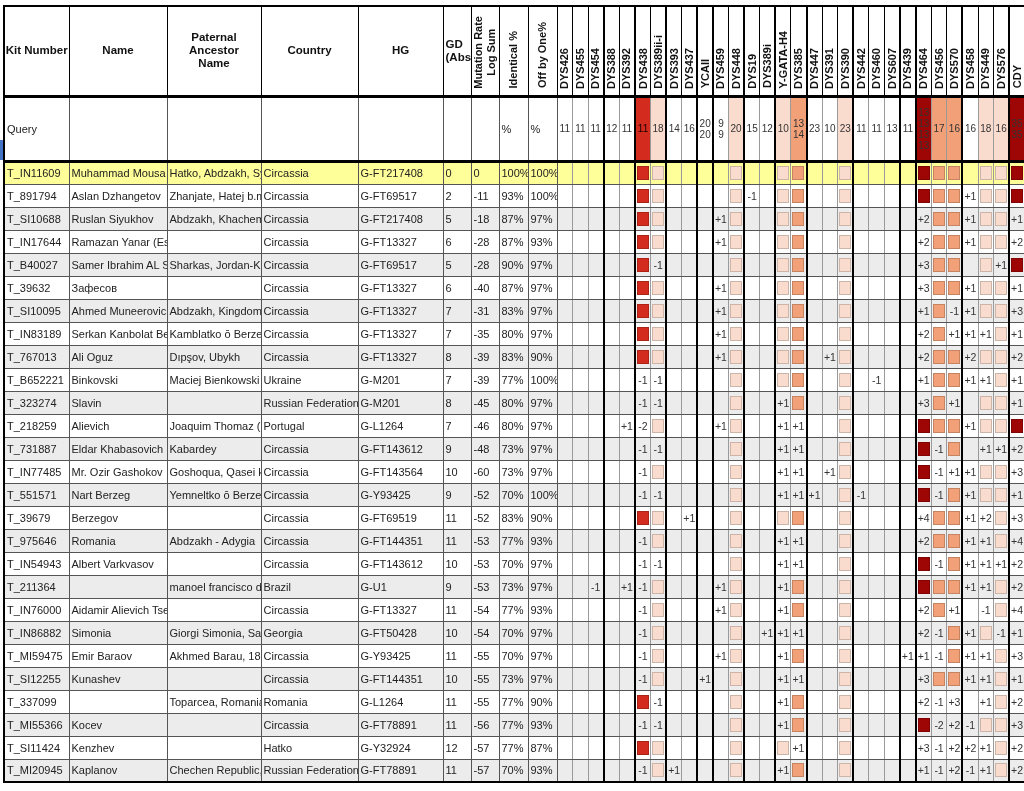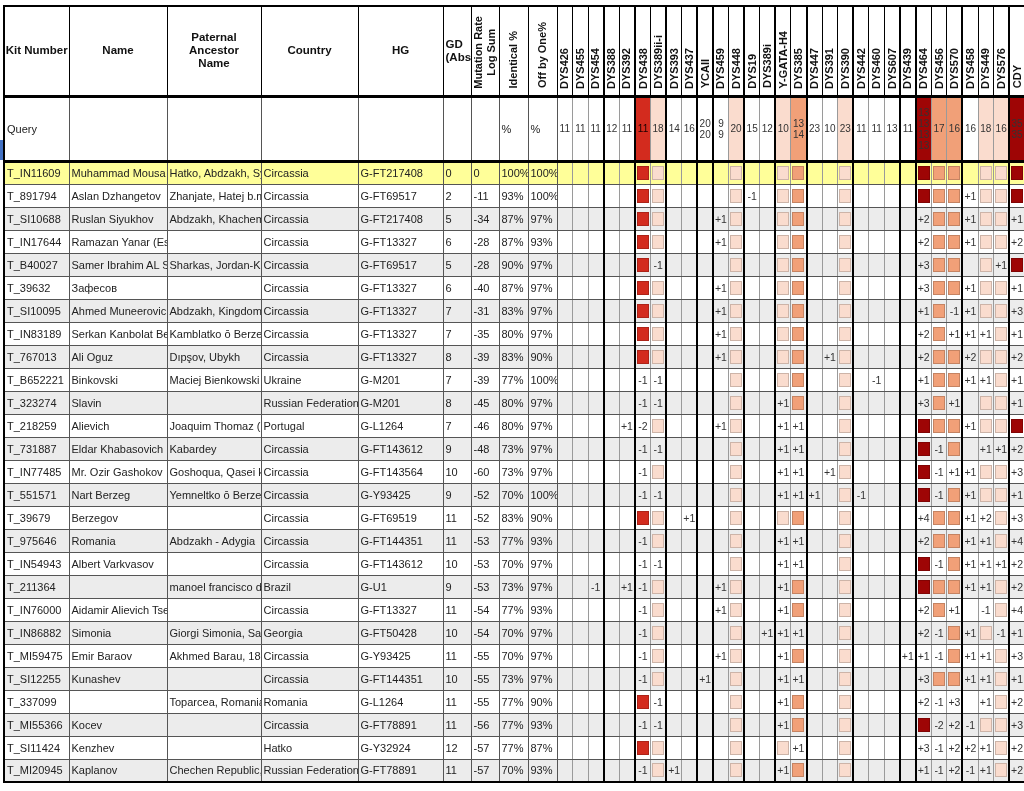--- a/index.html
+++ b/index.html
@@ -371,21 +371,21 @@
             <div class="box" style="background: rgb(158, 5, 5);"></div>
           </td>
         </tr>
         <tr class="drow alt">
           <td class="lc">T_SI10688</td>
           <td class="lc">Ruslan Siyukhov</td>
           <td class="lc">Abdzakh, Khachem...</td>
           <td class="lc">Circassia</td>
           <td class="lc">G-FT217408</td>
           <td class="lc">5</td>
-          <td class="lc">-34</td>
+          <td class="lc">-18</td>
           <td class="lc">87%</td>
           <td class="lc">97%</td>
           <td class="mk"></td>
           <td class="mk"></td>
           <td class="mk grp"></td>
           <td class="mk"></td>
           <td class="mk grp"></td>
           <td class="mk">
             <div class="box" style="background: rgb(211, 43, 30);"></div>
           </td>

